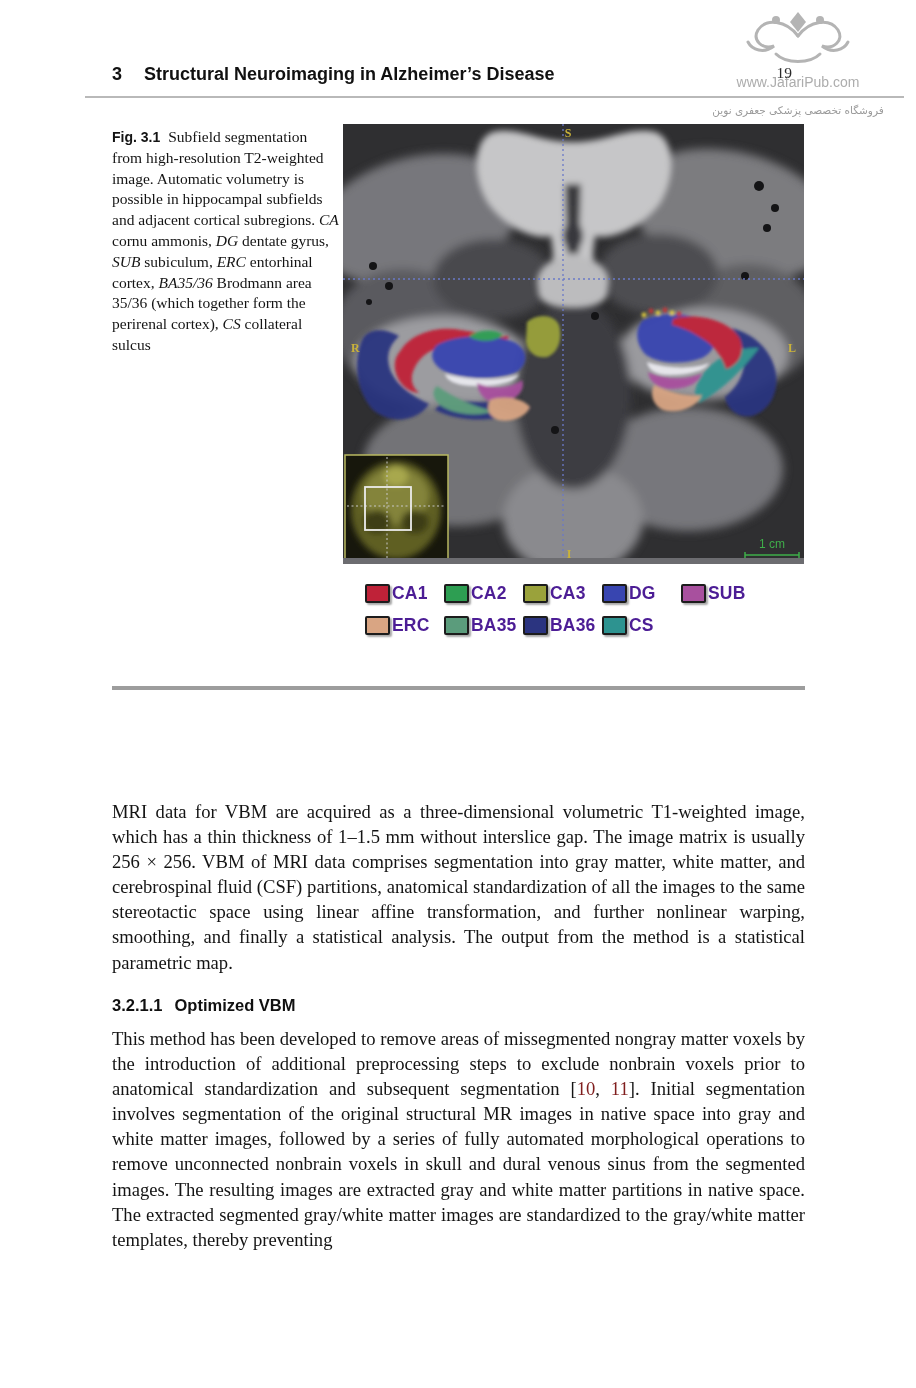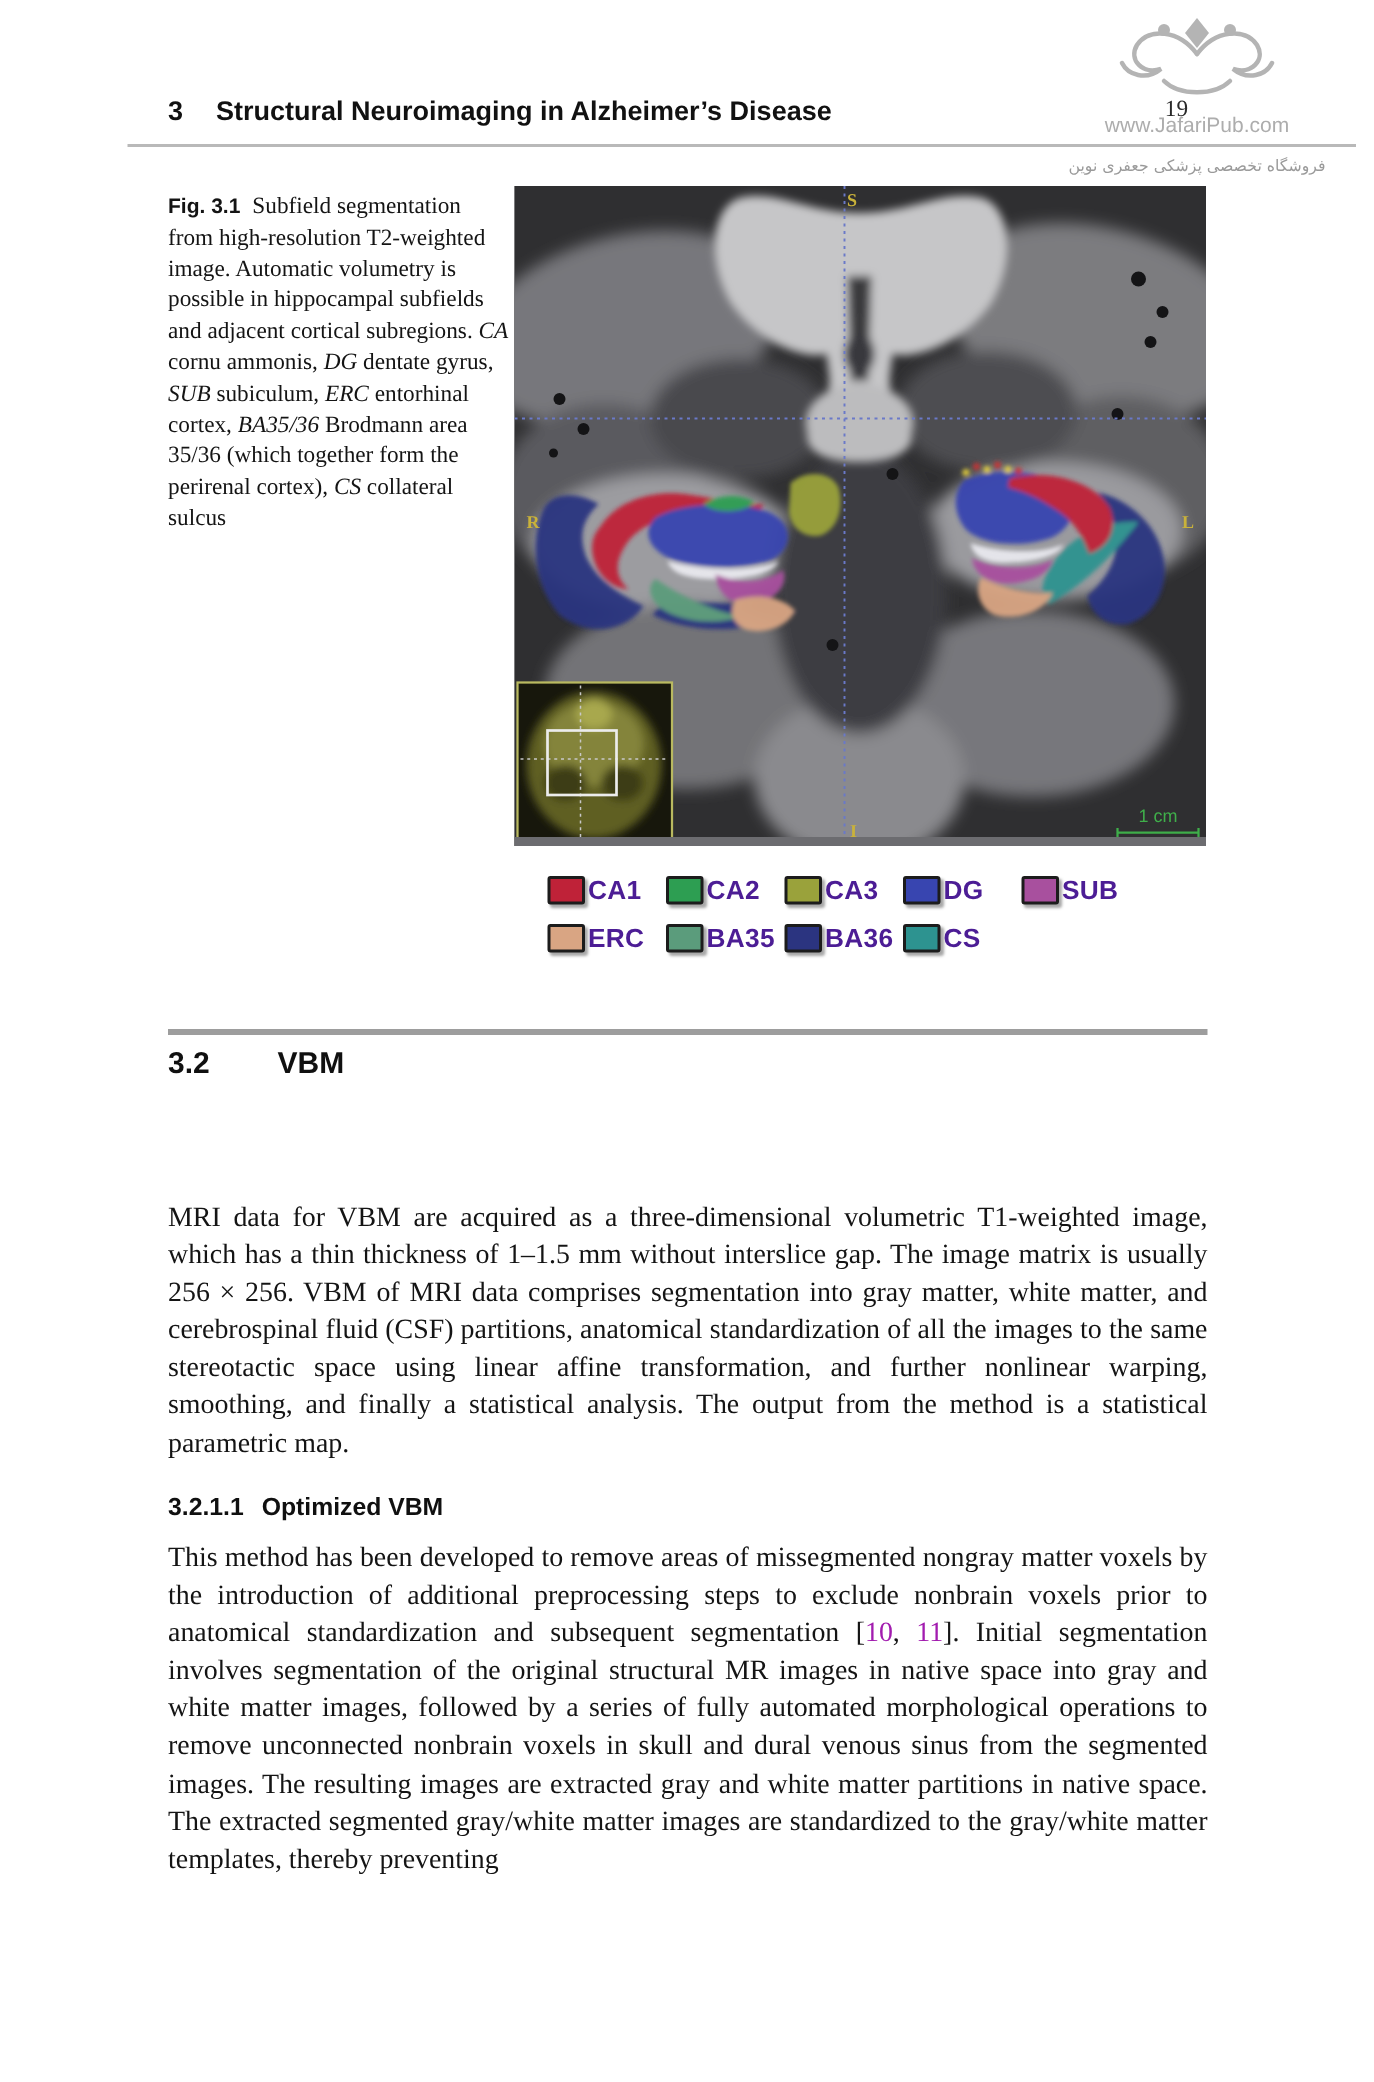--- a/index.html
+++ b/index.html
@@ -25,21 +25,21 @@
   .page-num { position:absolute; right:112px; top:2px; font-family:"Liberation Serif", serif; font-size:15.5px; color:#2a2a2a; }
 
   
   .figure-row { position:absolute; top:124px; left:112px; width:692px; }
   .fig-caption {
     position:absolute; left:0; top:3px; width:228px;
     font-size:15.5px; line-height:20.8px; color:#141414;
   }
   .fig-label { font-family:"Liberation Sans", sans-serif; font-weight:bold; font-size:14px; margin-right:8px; }
   .seg-i { font-style:italic; }
-  .seg-cite { color:#a21caf; }
+  .seg-cite { color:#7f1d1d; }
 
   .fig-right { position:absolute; left:231px; top:0; width:461px; }
   .mri-wrap { width:461px; height:440px; background:#2e2e30; position:relative; }
   .mri-wrap svg { display:block; }
 
   .figure-legend { margin-top:13px; margin-left:22px; font-family:"Liberation Sans", sans-serif; }
   .legend-row { display:flex; height:32px; align-items:center; }
   .legend-item { width:79px; display:flex; align-items:center; }
   .legend-item .swatch {
     width:25px; height:19px; border:2px solid #1c1c1c; border-radius:2px;
@@ -254,23 +254,20 @@
               <span class="swatch" style="background: rgb(45, 147, 144);"></span>
               <span class="legend-label">CS</span>
             </div>
           </div>
         </div>
     </div>
   </div>
 
   <div class="rule-32"></div>
 
-  <div class="body-col h-32 h1">
-    <span class="sec-num">3.2</span><span>VBM</span>
-  </div>
 
 
   <p class="body-col para para-1">MRI data for VBM are acquired as a three-dimensional volumetric T1-weighted image, which has a thin thickness of 1–1.5 mm without interslice gap. The image matrix is usually 256 × 256. VBM of MRI data comprises segmentation into gray matter, white matter, and cerebrospinal fluid (CSF) partitions, anatomical standardization of all the images to the same stereotactic space using linear affine transformation, and further nonlinear warping, smoothing, and finally a statistical analysis. The output from the method is a statistical parametric map.</p>
 
   <div class="body-col h-3211">
     <span class="sec-num">3.2.1.1</span><span>Optimized VBM</span>
   </div>
 
   <p class="body-col para para-2"><span>This method has been developed to remove areas of missegmented nongray matter voxels by the introduction of additional preprocessing steps to exclude nonbrain voxels prior to anatomical standardization and subsequent segmentation [</span><span class="seg-cite">10</span><span>, </span><span class="seg-cite">11</span><span>]. Initial segmentation involves segmentation of the original structural MR images in native space into gray and white matter images, followed by a series of fully automated morphological operations to remove unconnected nonbrain voxels in skull and dural venous sinus from the segmented images. The resulting images are extracted gray and white matter partitions in native space. The extracted segmented gray/white matter images are standardized to the gray/white matter templates, thereby preventing</span></p>
 

